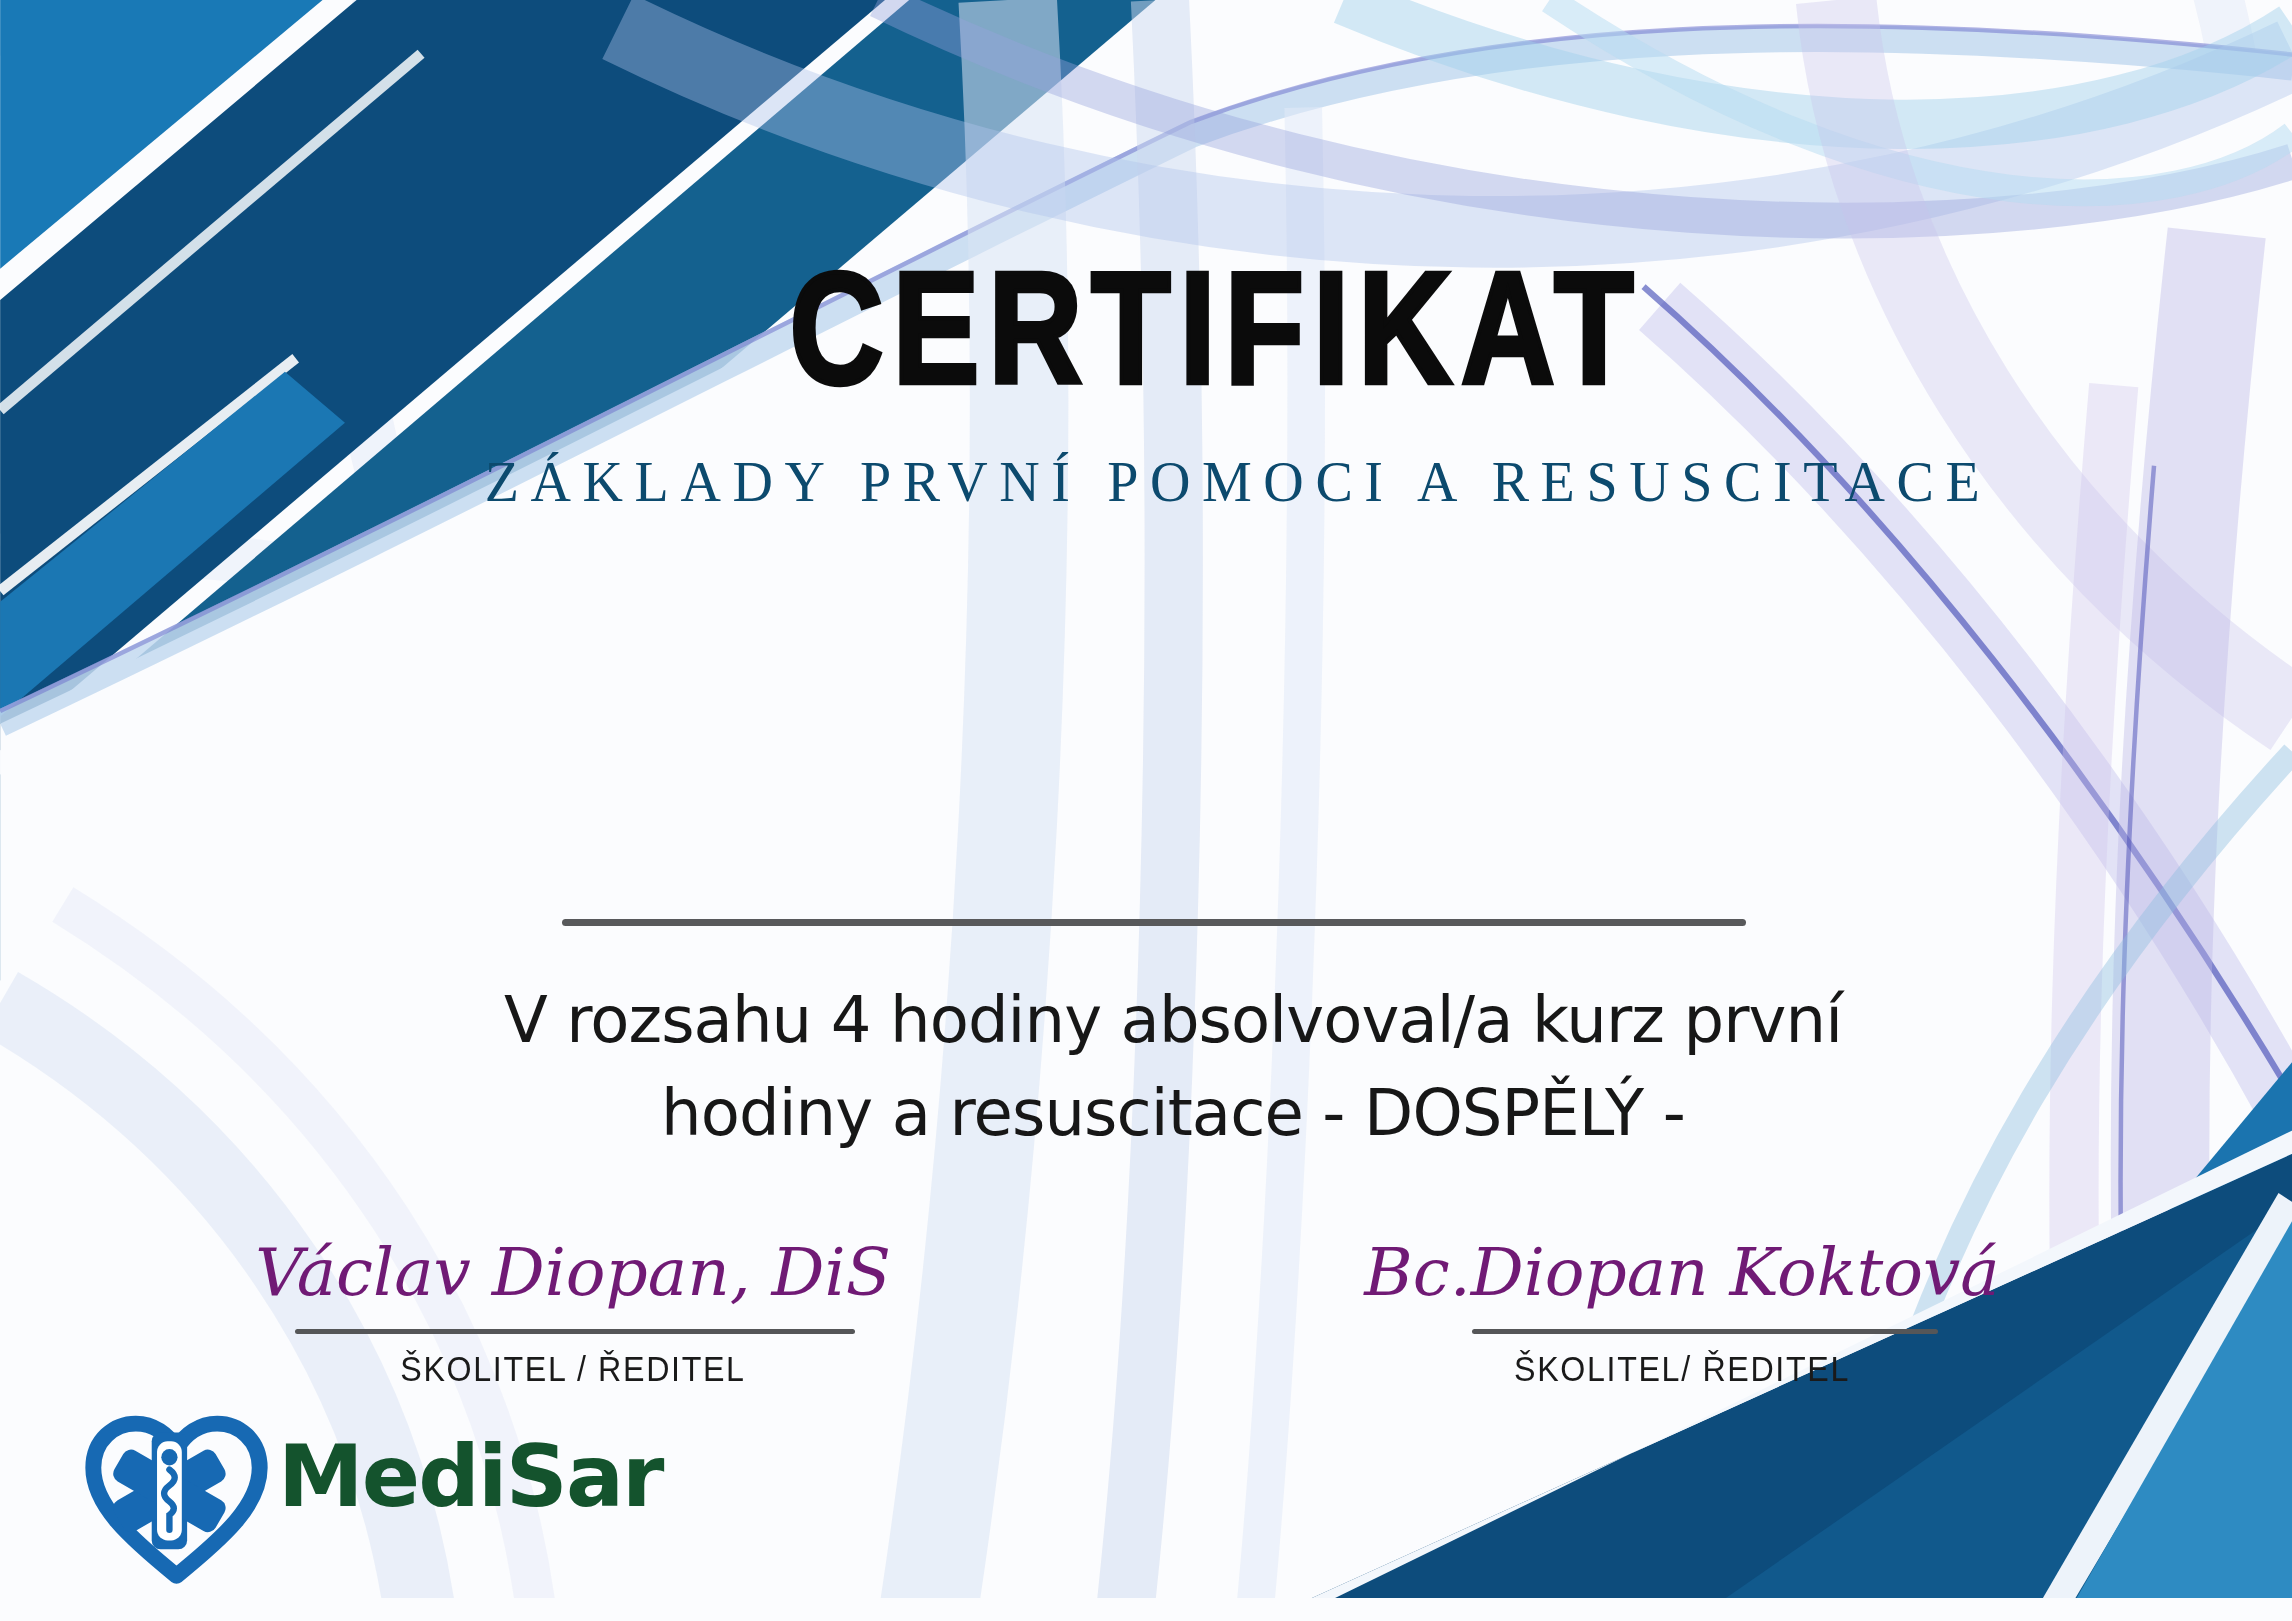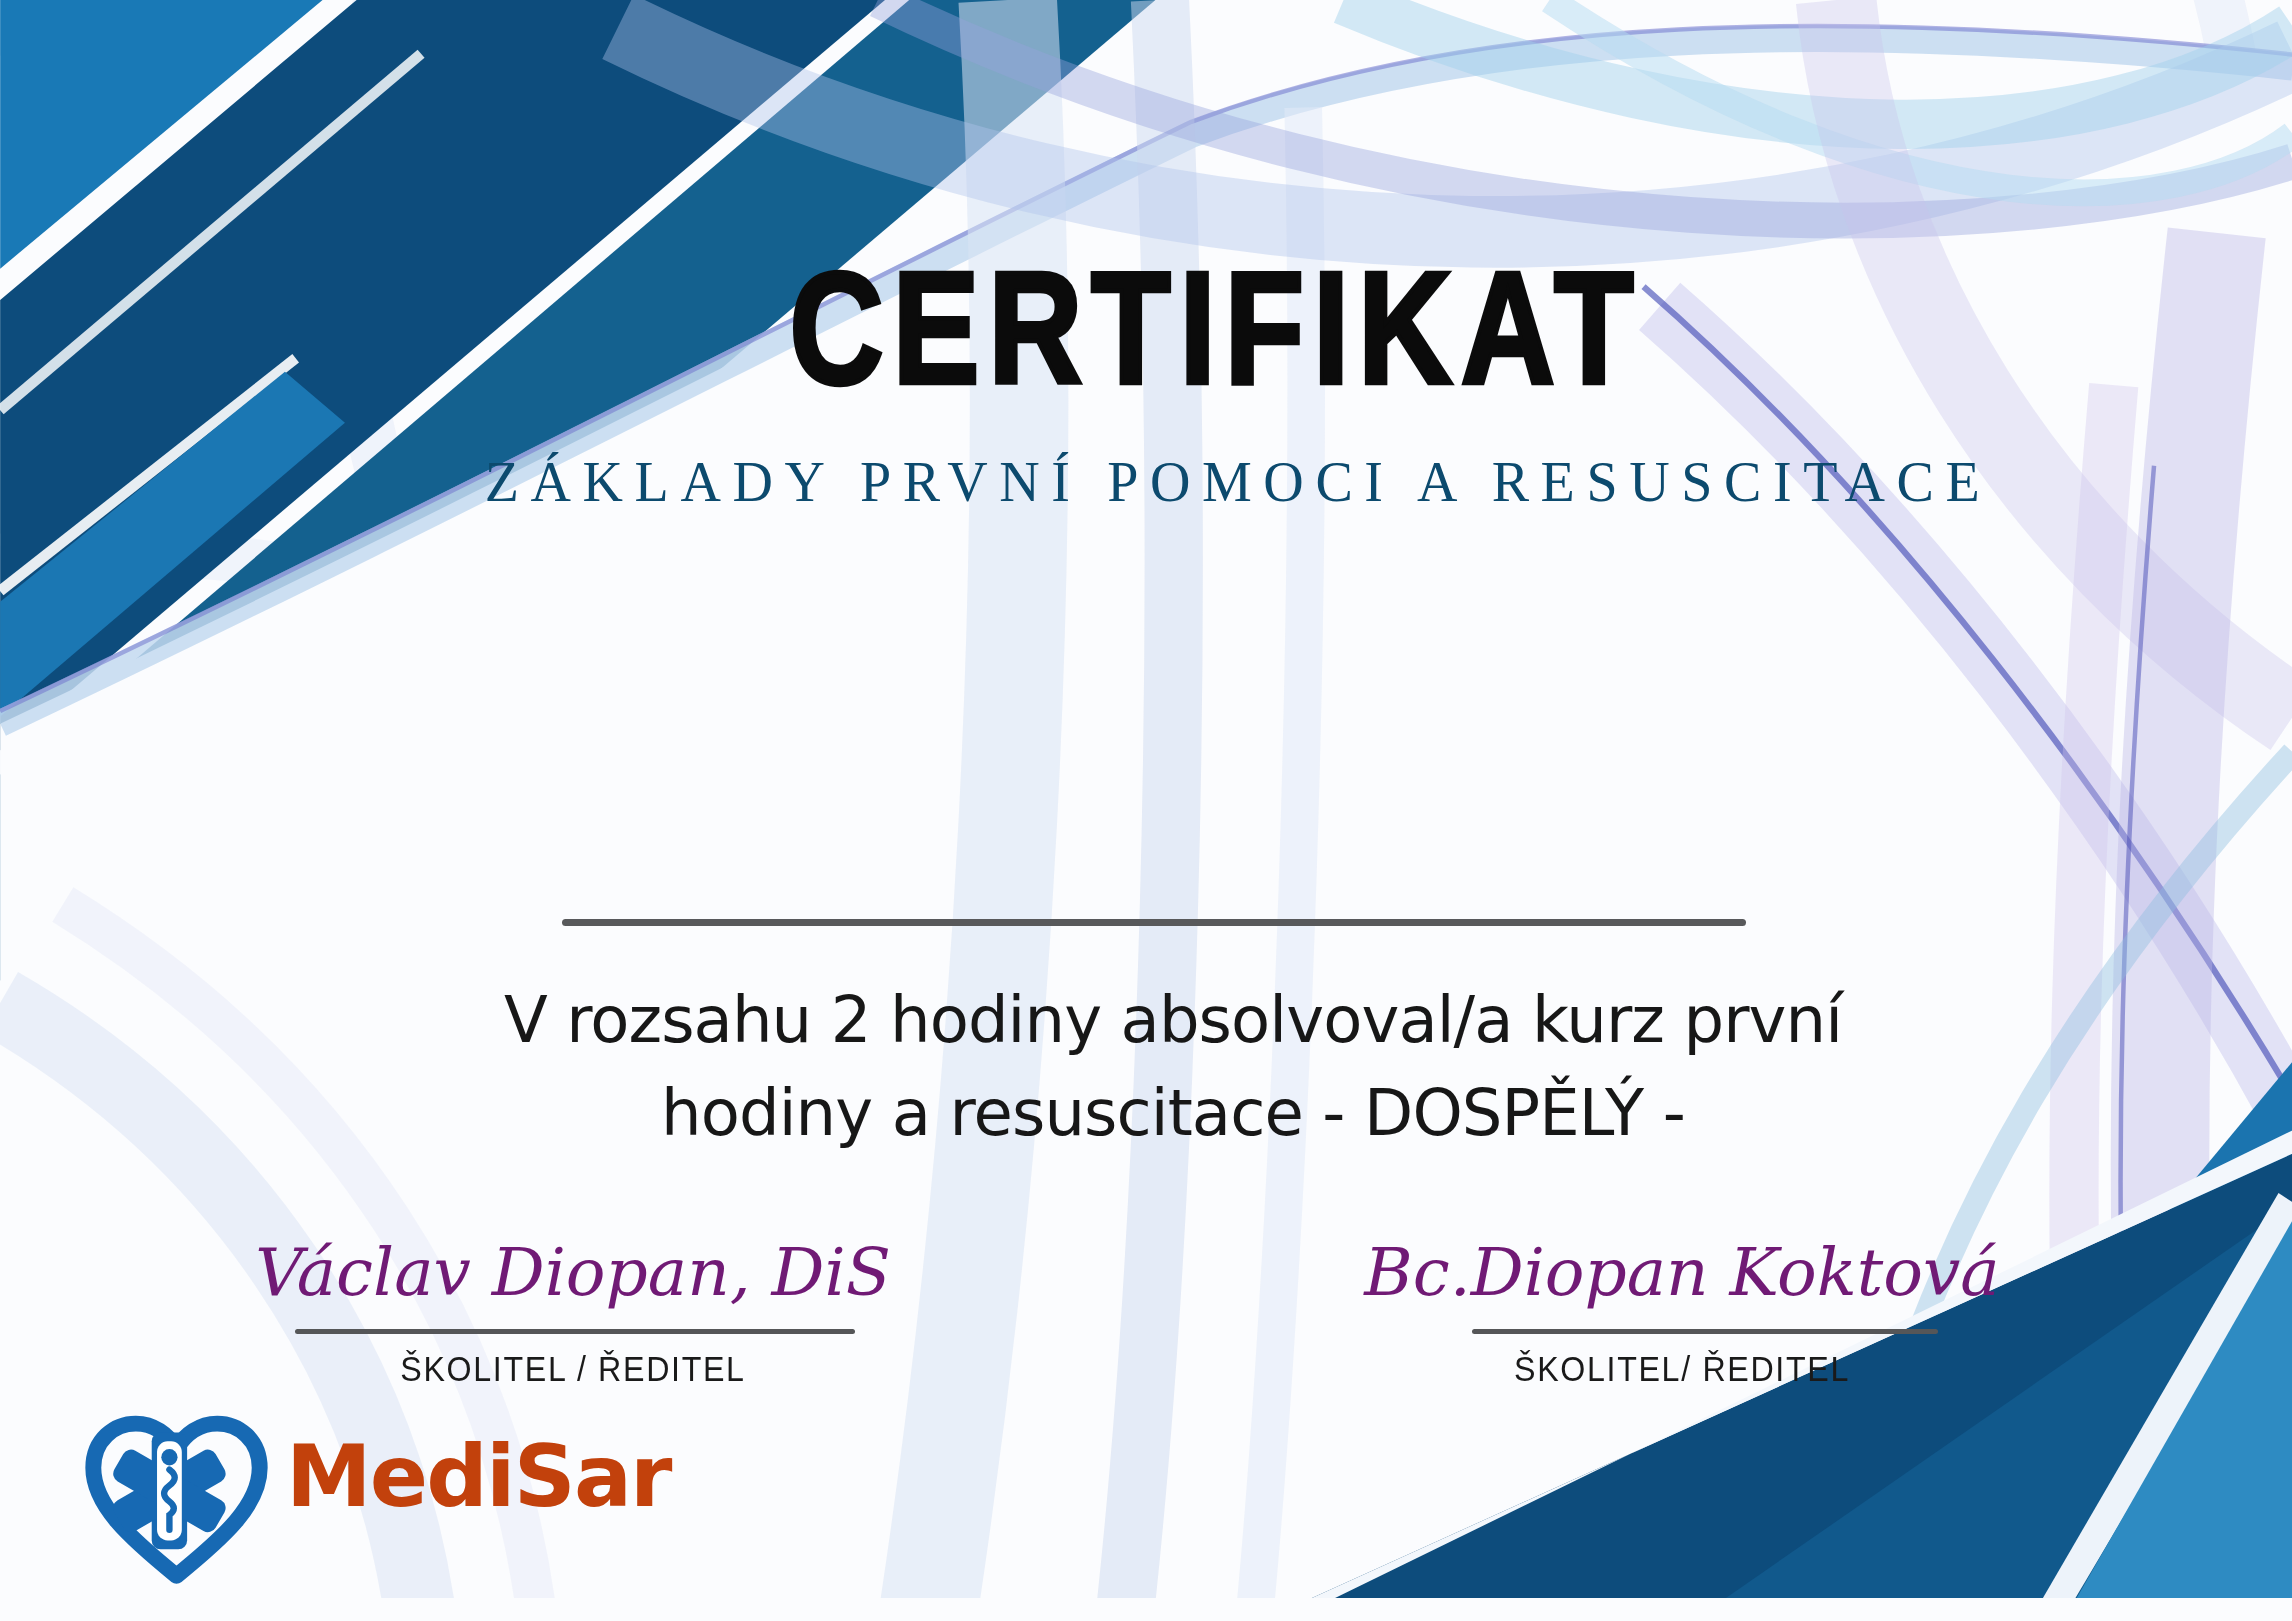--- a/index.html
+++ b/index.html
@@ -99,22 +99,22 @@
     left: 79px; top: 1413px;
     display: flex;
     align-items: center;
   }
   .logo-icon { width: 195px; height: 177px; }
   .logo-text {
     font-family: "DejaVu Sans", sans-serif;
     font-weight: bold;
     font-size: 86px;
     letter-spacing: -1.8px;
-    color: #c2410c;
-    margin-left: 12px;
+    color: #14532d;
+    margin-left: 4px;
     margin-top: -52px;
   }
 </style>
 </head>
 <body>
 
 <div class="certificate">
 
   <svg class="bg-svg" width="2293" height="1621" viewBox="0 0 2560 1810">
     <rect x="0" y="0" width="2560" height="1810" fill="#FBFCFE"></rect>
@@ -165,21 +165,21 @@
     <polygon points="2304,1810 2560,1362 2560,1810" fill="#2E8BC2"></polygon>
   </svg>
 
   <div class="cert-title">CERTIFIKAT</div>
 
   <div class="cert-subtitle">ZÁKLADY PRVNÍ POMOCI A RESUSCITACE</div>
 
   <div class="name-line"></div>
 
   <div class="cert-body">
-    <div>V rozsahu 2 hodiny absolvoval/a kurz první</div>
+    <div>V rozsahu 4 hodiny absolvoval/a kurz první</div>
     <div>hodiny a resuscitace - DOSPĚLÝ -</div>
   </div>
 
   <div class="sig-block sig-left">
     <div class="sig-name">Václav Diopan, DiS</div>
     <div class="sig-underline ul-left"></div>
     <div class="sig-role">ŠKOLITEL / ŘEDITEL</div>
   </div>
 
   <div class="sig-block sig-right">

